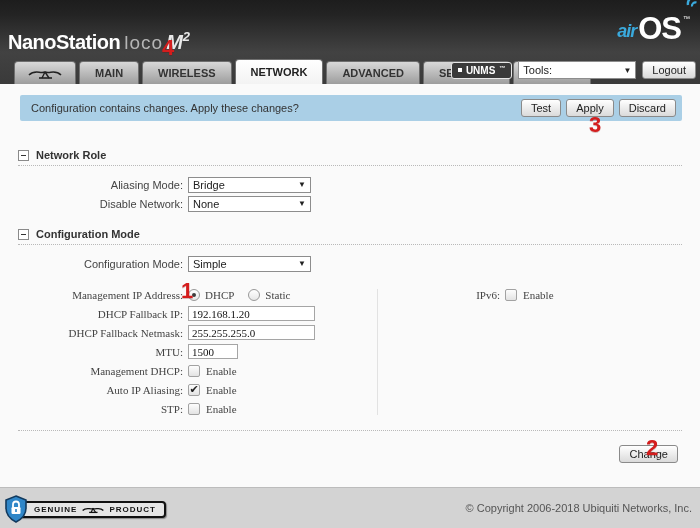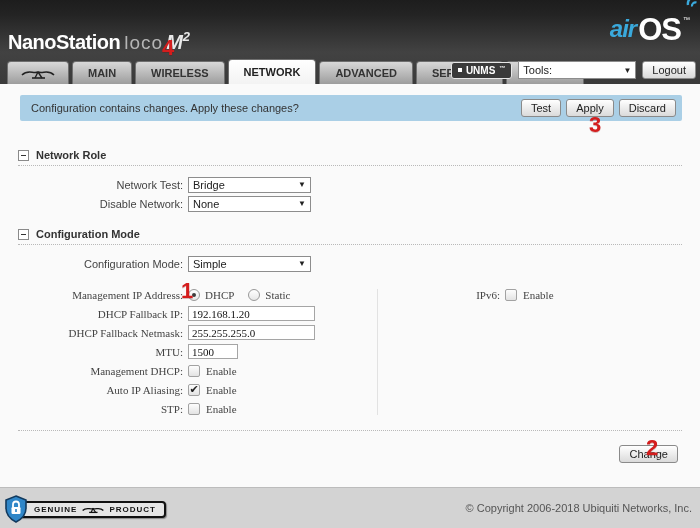--- a/index.html
+++ b/index.html
@@ -8,26 +8,26 @@
   .page { position:relative; width:700px; height:528px; overflow:hidden; background:#fafafa; }
 
   
   .hdr { position:relative; height:84px; background:linear-gradient(180deg,#1d1d1d 0%,#242424 18%,#424242 62%,#3a3a3a 100%); }
   .logo { position:absolute; left:8px; top:29px; white-space:nowrap; }
   .logo .brand { font-size:20px; font-weight:bold; color:#fff; letter-spacing:-0.5px; }
   .logo .series { font-size:19px; color:#b5b5b5; letter-spacing:1px; margin-left:4px; }
   .logo .model { font-size:20px; font-weight:bold; font-style:italic; color:#e8e8e8; margin-left:3px; }
   .logo .model sup { font-size:13px; }
   .airos { position:absolute; right:10px; top:15px; display:flex; align-items:flex-end; }
-  .airos .air { font-size:24px; font-style:italic; font-weight:bold; color:#3aa9dc; letter-spacing:-1px; position:relative; }
+  .airos .air { font-size:18px; font-style:italic; font-weight:bold; color:#3aa9dc; letter-spacing:-1px; position:relative; }
   .airos .arcs { position:absolute; right:-12px; top:-23px; }
   .airos .os { font-size:31px; font-weight:bold; color:#fff; letter-spacing:-1px; line-height:0.85; margin-left:2px; }
   .airos .tm { font-size:7px; color:#fff; margin:0 0 20px 2px; }
 
-  .tabrow { position:absolute; left:7px; right:0; bottom:0; display:flex; align-items:flex-end; }
+  .tabrow { position:absolute; left:14px; right:0; bottom:0; display:flex; align-items:flex-end; }
   .tab { height:23px; display:flex; align-items:center; justify-content:center;
          background:linear-gradient(#d8d8d8,#9d9d9d); border:1px solid #6e6e6e; border-bottom:none;
          border-radius:4px 4px 0 0; margin-right:3px; font-weight:bold; color:#333; padding:0 15px; cursor:pointer; }
   .tab.icontab { width:62px; padding:0; }
   .tab.active { background:linear-gradient(#ffffff,#f3f3f3); height:25px; color:#222; }
   .hdrctl { position:absolute; right:4px; bottom:5px; display:flex; align-items:center; gap:6px; }
   .unms { display:inline-flex; align-items:flex-start; gap:4px; border:1px solid #e7e7e7; border-radius:3px;
           color:#fff; font-weight:bold; font-size:10px; padding:2px 6px; background:#3a3a3a; cursor:pointer; }
   .unms .dot { width:4px; height:4px; background:#fff; display:inline-block; margin-top:3px; }
   .unms .tm { font-size:6px; }
@@ -148,21 +148,21 @@
 
   <div class="content">
 
     <div class="sec1">
       <div class="sec-head">
         <span class="minus-box"></span>
         <span class="sec-title">Network Role</span>
       </div>
       <div class="rows">
         <div class="frow">
-          <span class="lbl">Network Test:</span>
+          <span class="lbl">Aliasing Mode:</span>
           <span class="sel fldsel">
               <span>Bridge</span>
               <span class="arrow">▼</span>
             </span>
         </div>
         <div class="frow">
           <span class="lbl">Disable Network:</span>
           <span class="sel fldsel">
               <span>None</span>
               <span class="arrow">▼</span>

